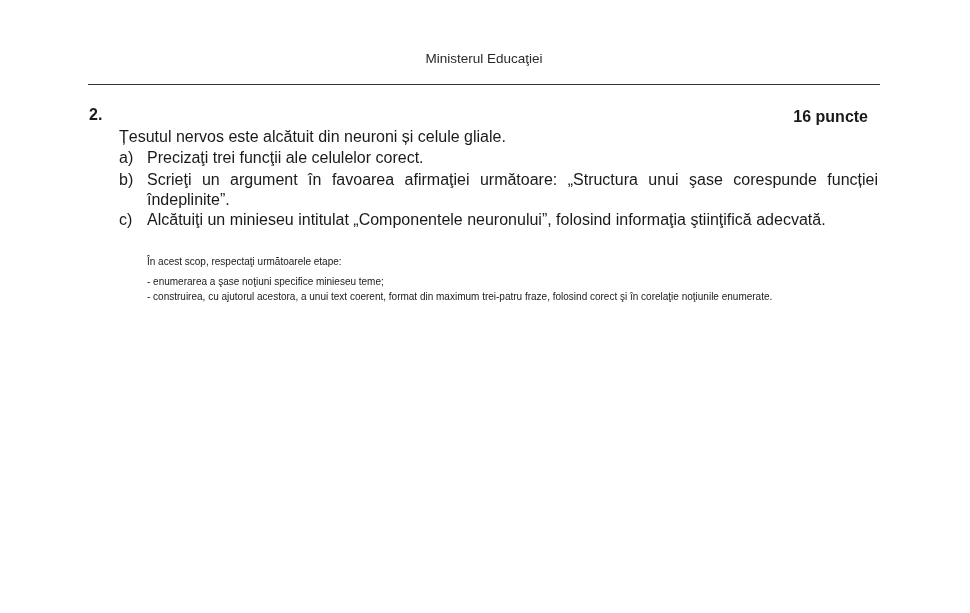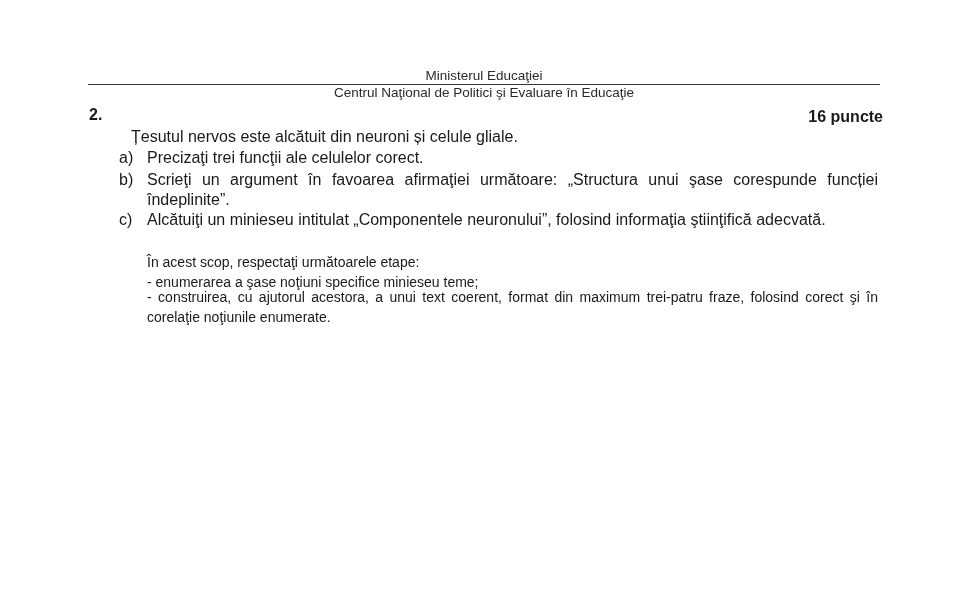--- a/index.html
+++ b/index.html
@@ -11,21 +11,21 @@
       width: 970px;
       height: 613px;
       position: relative;
       overflow: hidden;
       font-family: "Liberation Sans", "DejaVu Sans", sans-serif;
       color: #1a1a1a;
     }
     .header {
       position: absolute;
       left: 88px;
-      top: 67px;
+      top: 50px;
       width: 792px;
       text-align: center;
       font-size: 13.5px;
       line-height: 17px;
       color: #2a2a2a;
     }
     .header-rule {
       position: absolute;
       left: 88px;
       top: 84px;
@@ -35,32 +35,31 @@
     }
     .q-number {
       position: absolute;
       left: 89px;
       top: 106px;
       font-size: 16px;
       font-weight: bold;
     }
     .q-points {
       position: absolute;
-      right: 87px;
+      right: 102px;
       top: 108px;
       font-size: 16px;
       font-weight: bold;
     }
     .body-text {
       position: absolute;
       left: 119px;
       width: 759px;
       font-size: 16px;
       line-height: 20px;
-      margin-left: 12px;
     }
     .intro { top: 127px; }
     .item {
       position: absolute;
       left: 119px;
       width: 759px;
       font-size: 16px;
       line-height: 20px;
       display: flex;
     }
@@ -73,35 +72,34 @@
       text-align: justify;
       text-align-last: left;
     }
     .item-a { top: 148px; }
     .item-b { top: 170px; }
     .item-c { top: 210px; }
     .sub {
       position: absolute;
       left: 147px;
       width: 731px;
-      font-size: 14px;
+      font-size: 10px;
       line-height: 20px;
       text-align: justify;
       text-align-last: left;
     }
     .sub-intro { top: 252px; }
     .sub-1 { top: 272px; }
     .sub-2 { top: 287px; }
   </style>
 </head>
 <body>
 
 <div class="header">
   <div>Ministerul Educaţiei</div>
-  <div>Centrul Naţional de Politici şi Evaluare în Educaţie</div>
 </div>
 <div class="header-rule"></div>
 
 <div class="q-number">2.</div>
 <div class="q-points">16 puncte</div>
 
 <div class="body-text intro">Țesutul nervos este alcătuit din neuroni și celule gliale.</div>
 
 <div class="item item-a">
   <span class="marker">a)</span>

